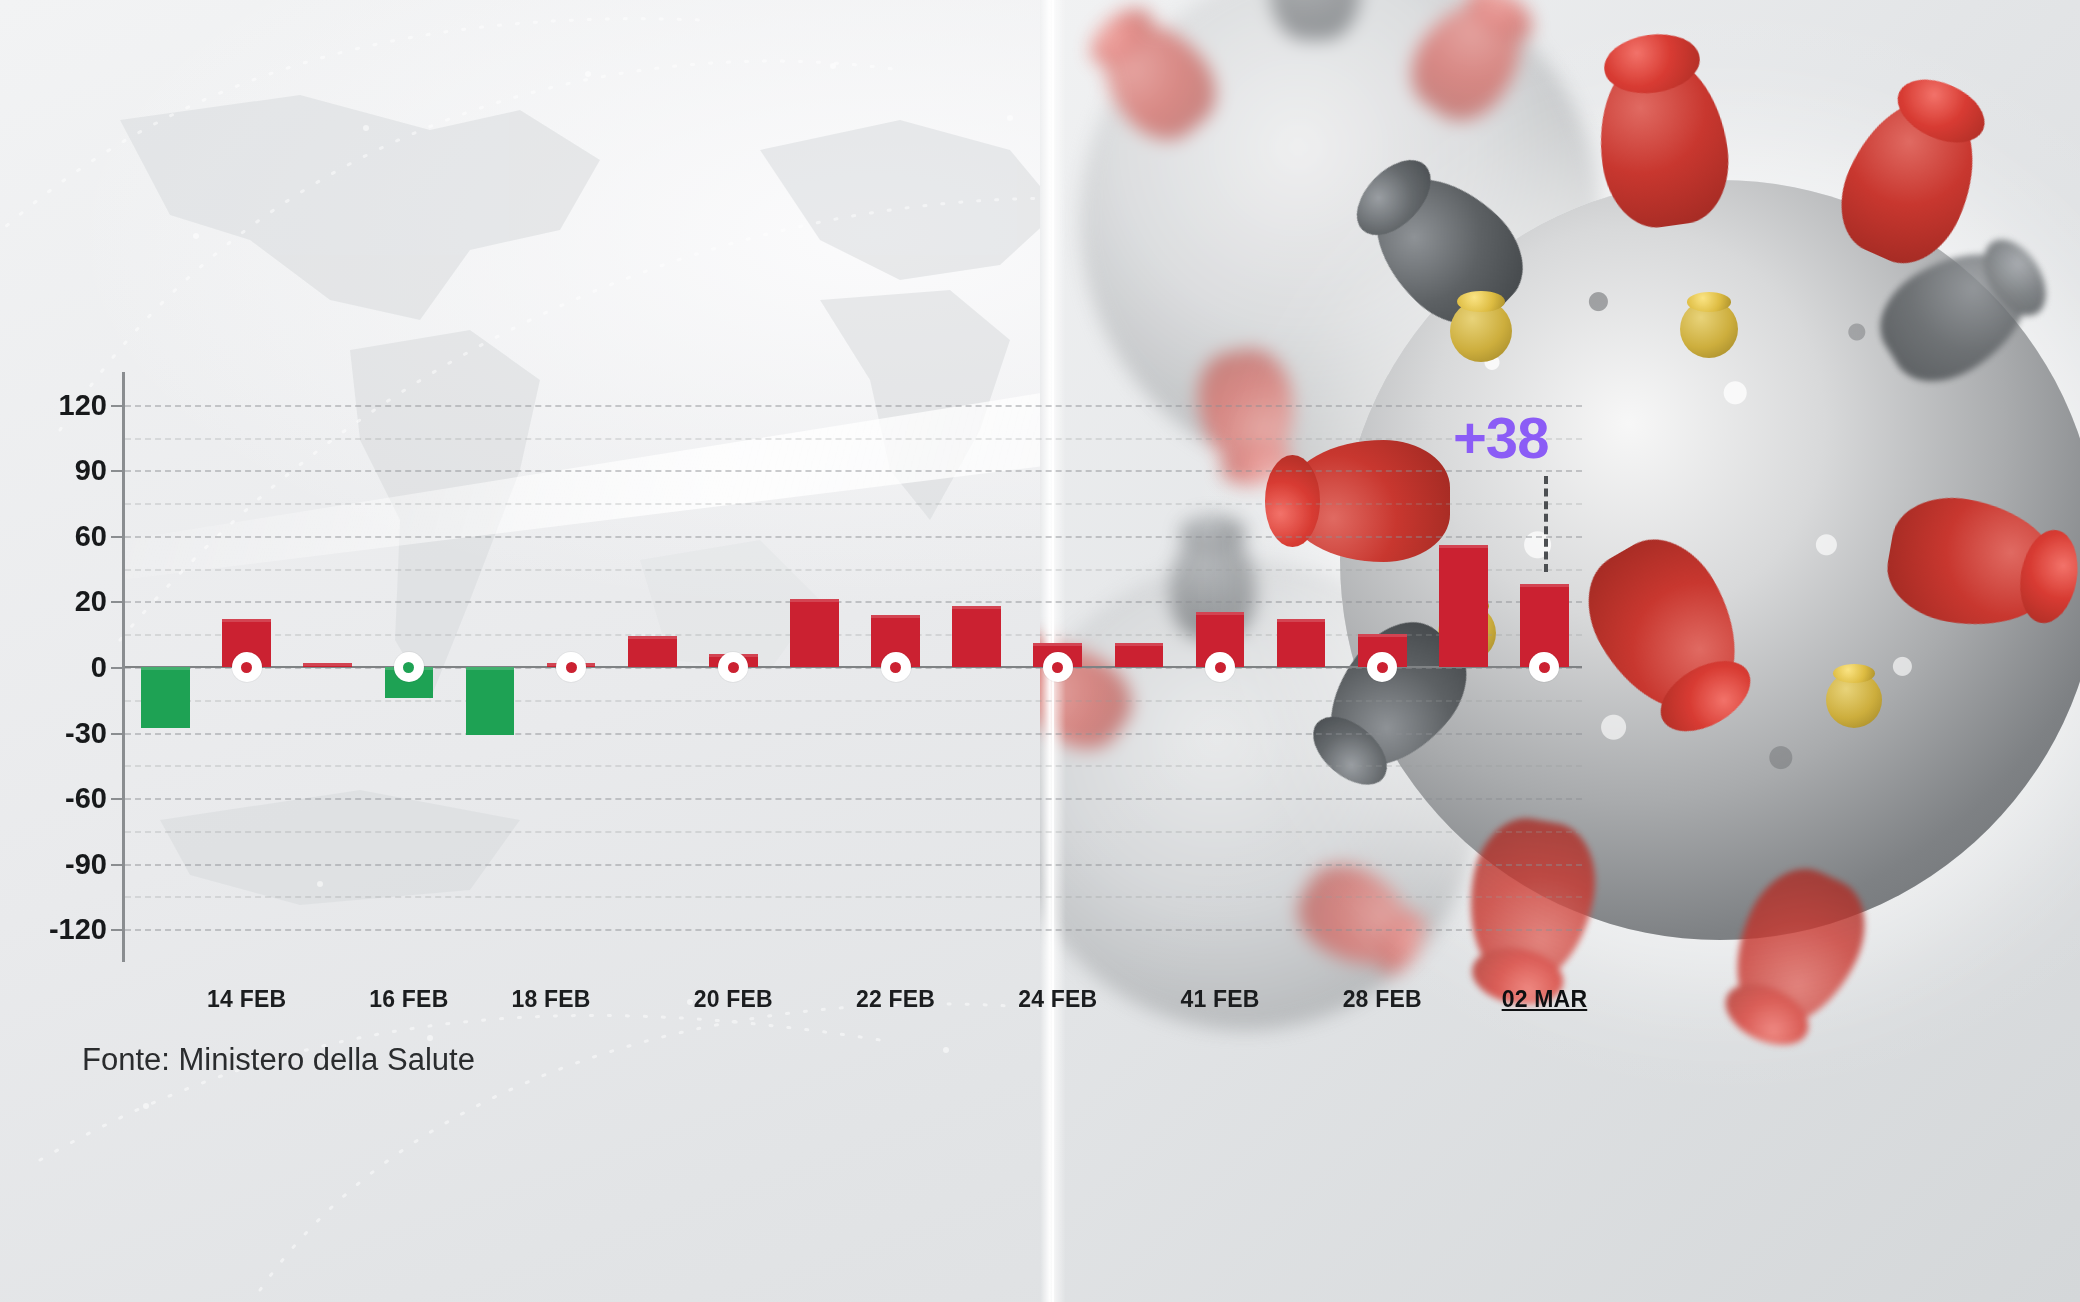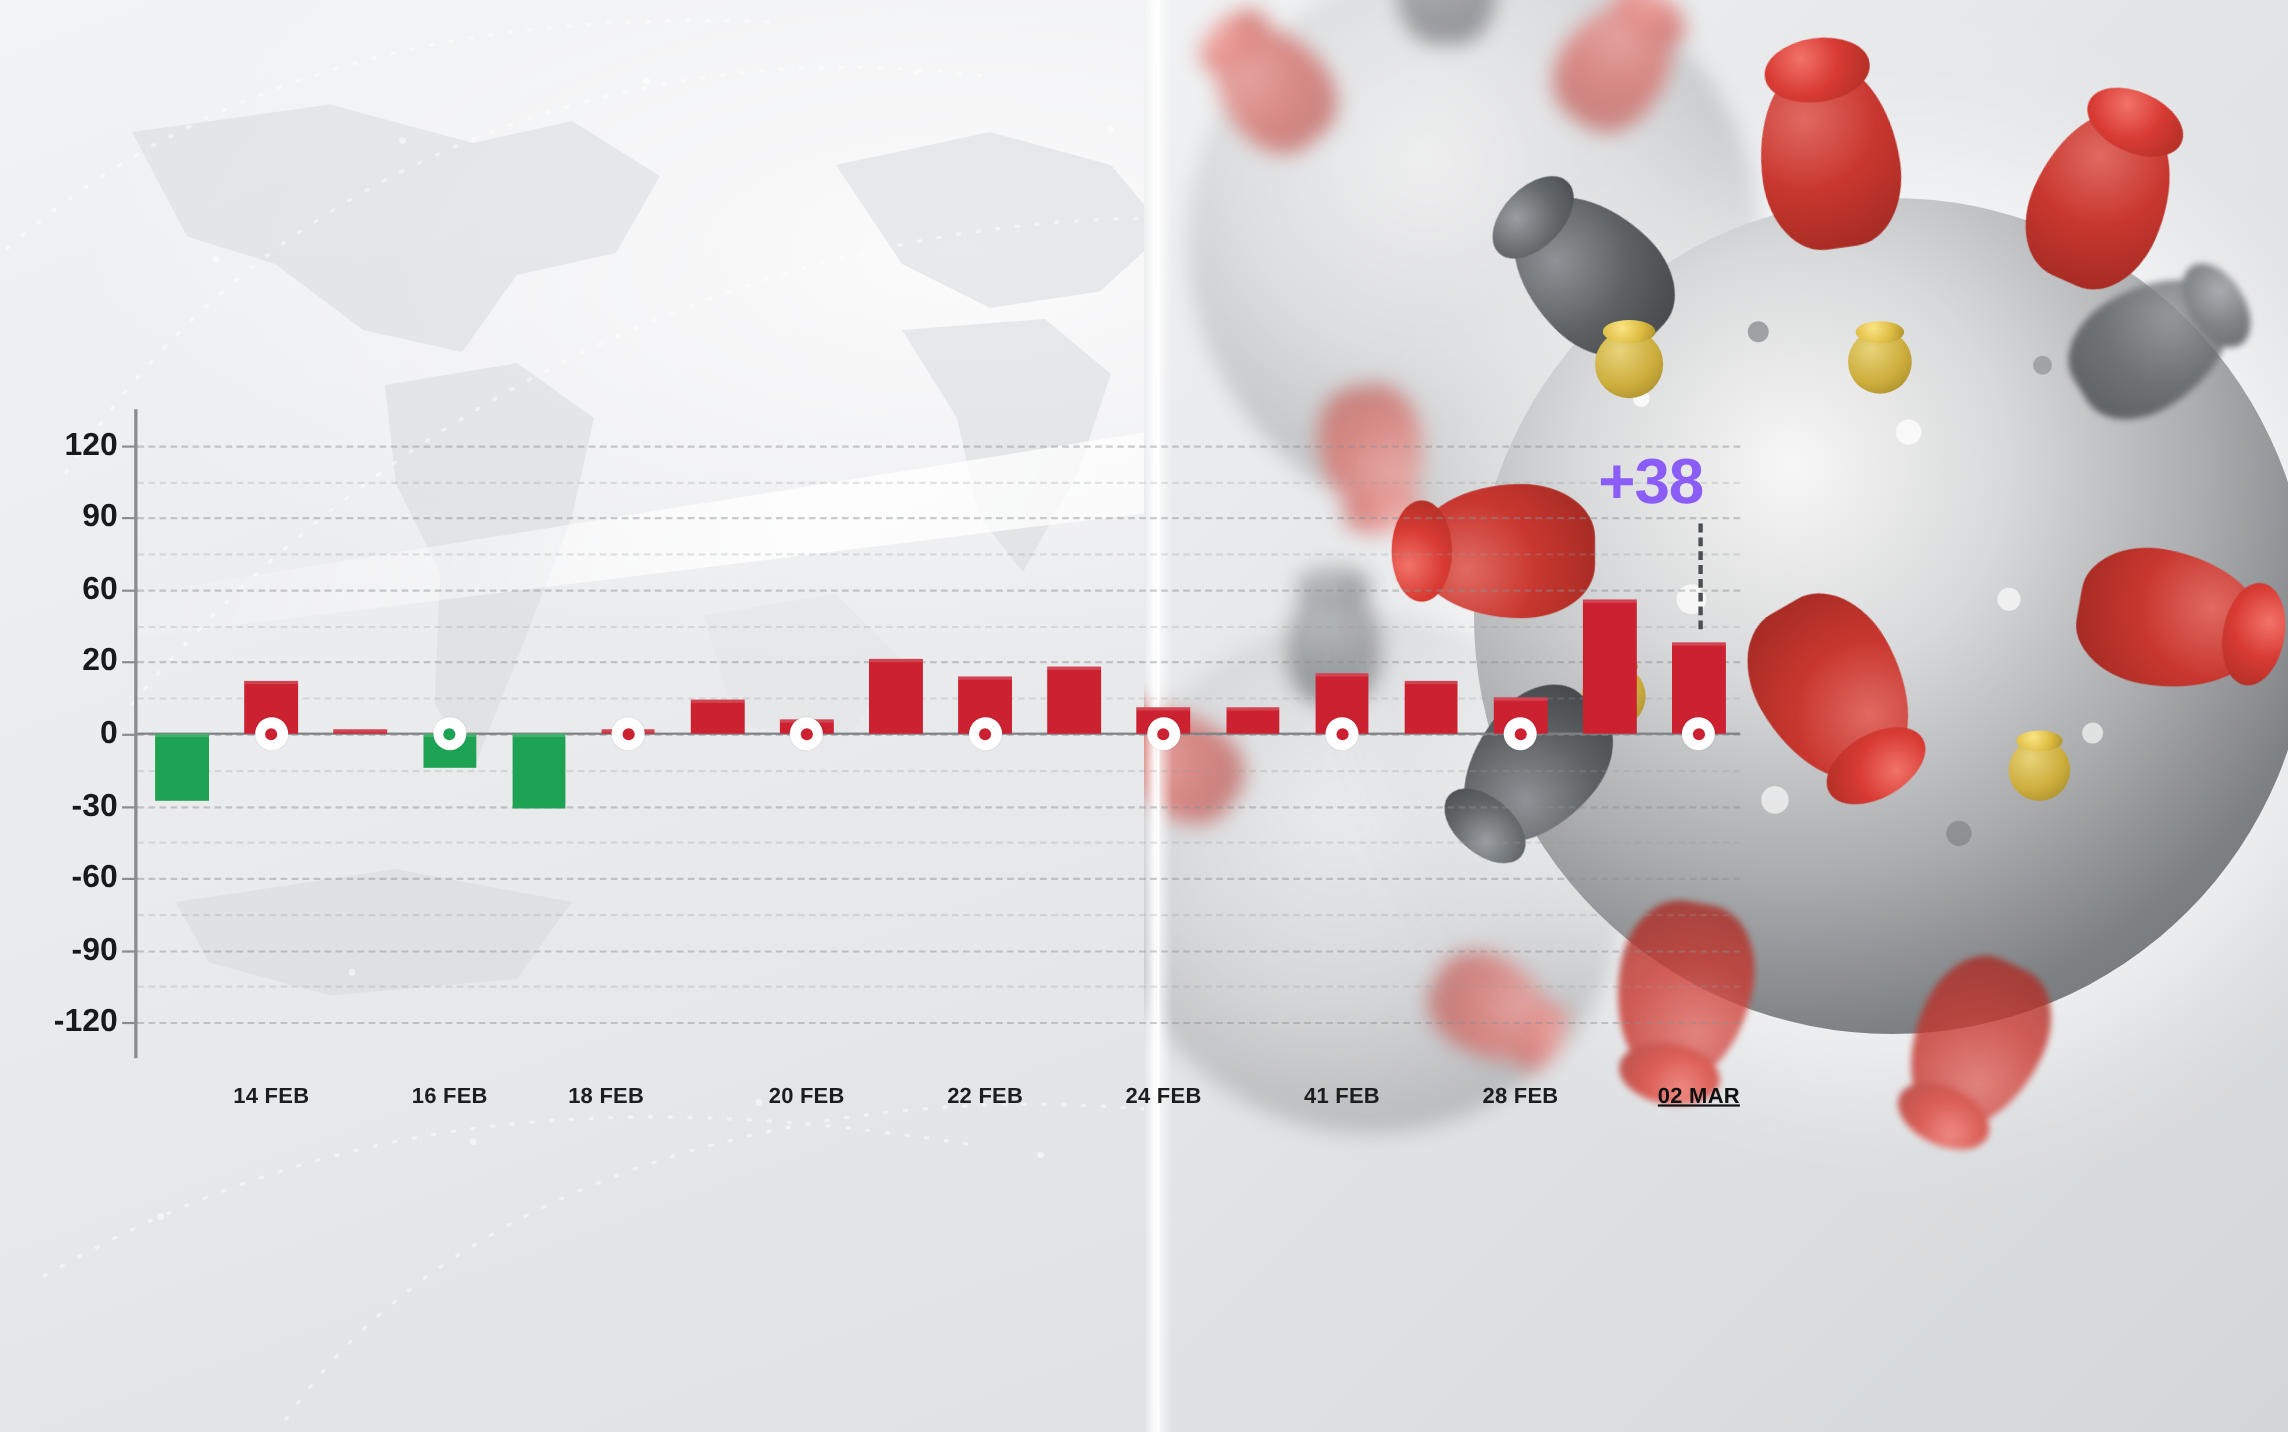--- a/index.html
+++ b/index.html
@@ -129,21 +129,21 @@
     box-shadow:0 0 0 1px rgba(0,0,0,.04);
     display:flex;align-items:center;justify-content:center;
   }
   .marker i{display:block;width:11px;height:11px;border-radius:50%;}
   .marker.pos i{background:#cb2131;}
   .marker.neg i{background:#1ea254;}
 
   .xlabels{position:absolute;left:122px;top:986px;width:1460px;height:40px;}
   .xlab{
     position:absolute;transform:translateX(-50%);
-    font-size:20px;font-weight:700;color:#1b1d1f;white-space:nowrap;
+    font-size:23px;font-weight:700;color:#1b1d1f;white-space:nowrap;
     letter-spacing:.2px;
   }
   .xlab.emph{font-weight:800;color:#0e1012;text-decoration:underline;}
 
   #callout{
     position:absolute;left:1437px;top:464px;
     font-size:58px;font-weight:700;color:#cb2131;letter-spacing:-1px;white-space:nowrap;
   }
   #callout-leader{
     position:absolute;left:1503px;top:530px;width:0;height:88px;
@@ -391,13 +391,14 @@
       <div class="xlab" style="left: 773.556px;">22 FEB</div>
       <div class="xlab" style="left: 935.778px;">24 FEB</div>
       <div class="xlab" style="left: 1098px;">41 FEB</div>
       <div class="xlab" style="left: 1260.22px;">28 FEB</div>
       <div class="xlab emph" style="left: 1422.44px;">02 MAR</div>
     </div>
 
   <div id="callout" style="left: 1453px; top: 403.963px; color: #8b5cf6;">+38</div>
   <div id="callout-leader" style="left: 1544.44px; top: 475.963px; height: 96px;"></div>
 
+  <div id="source-note">Fonte: Ministero della Salute</div>
 </div>
 
 </body></html>

